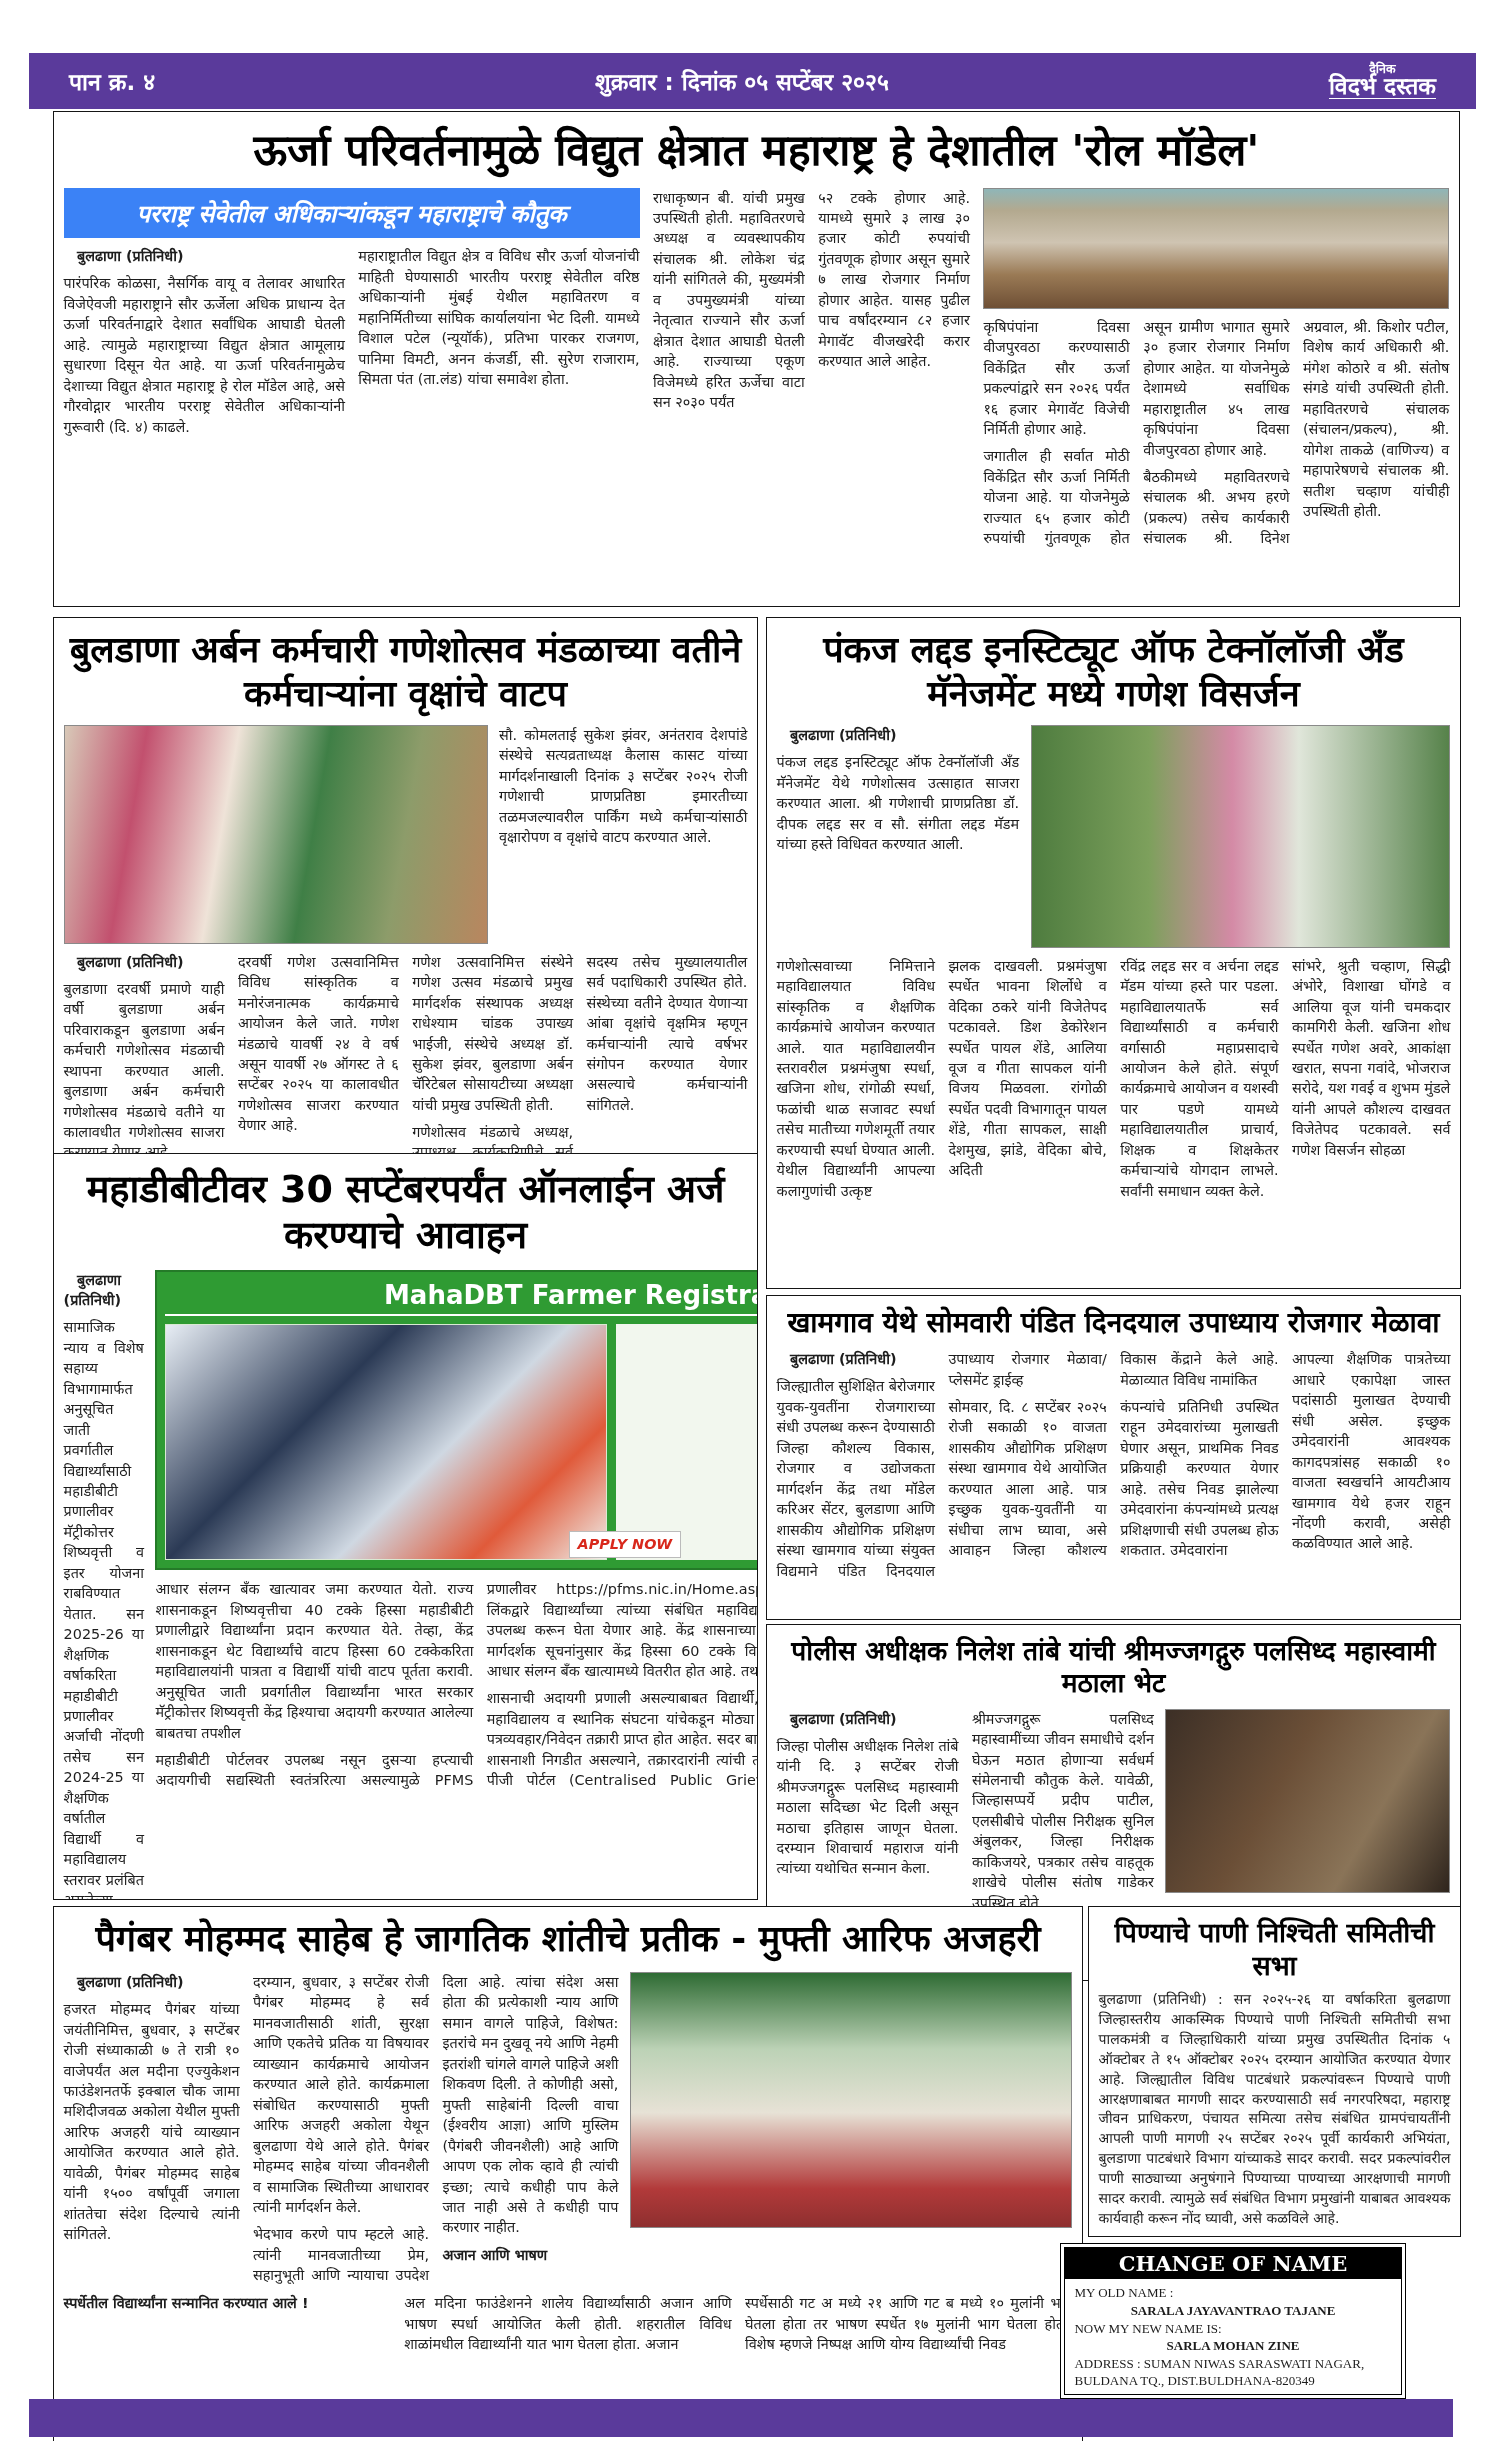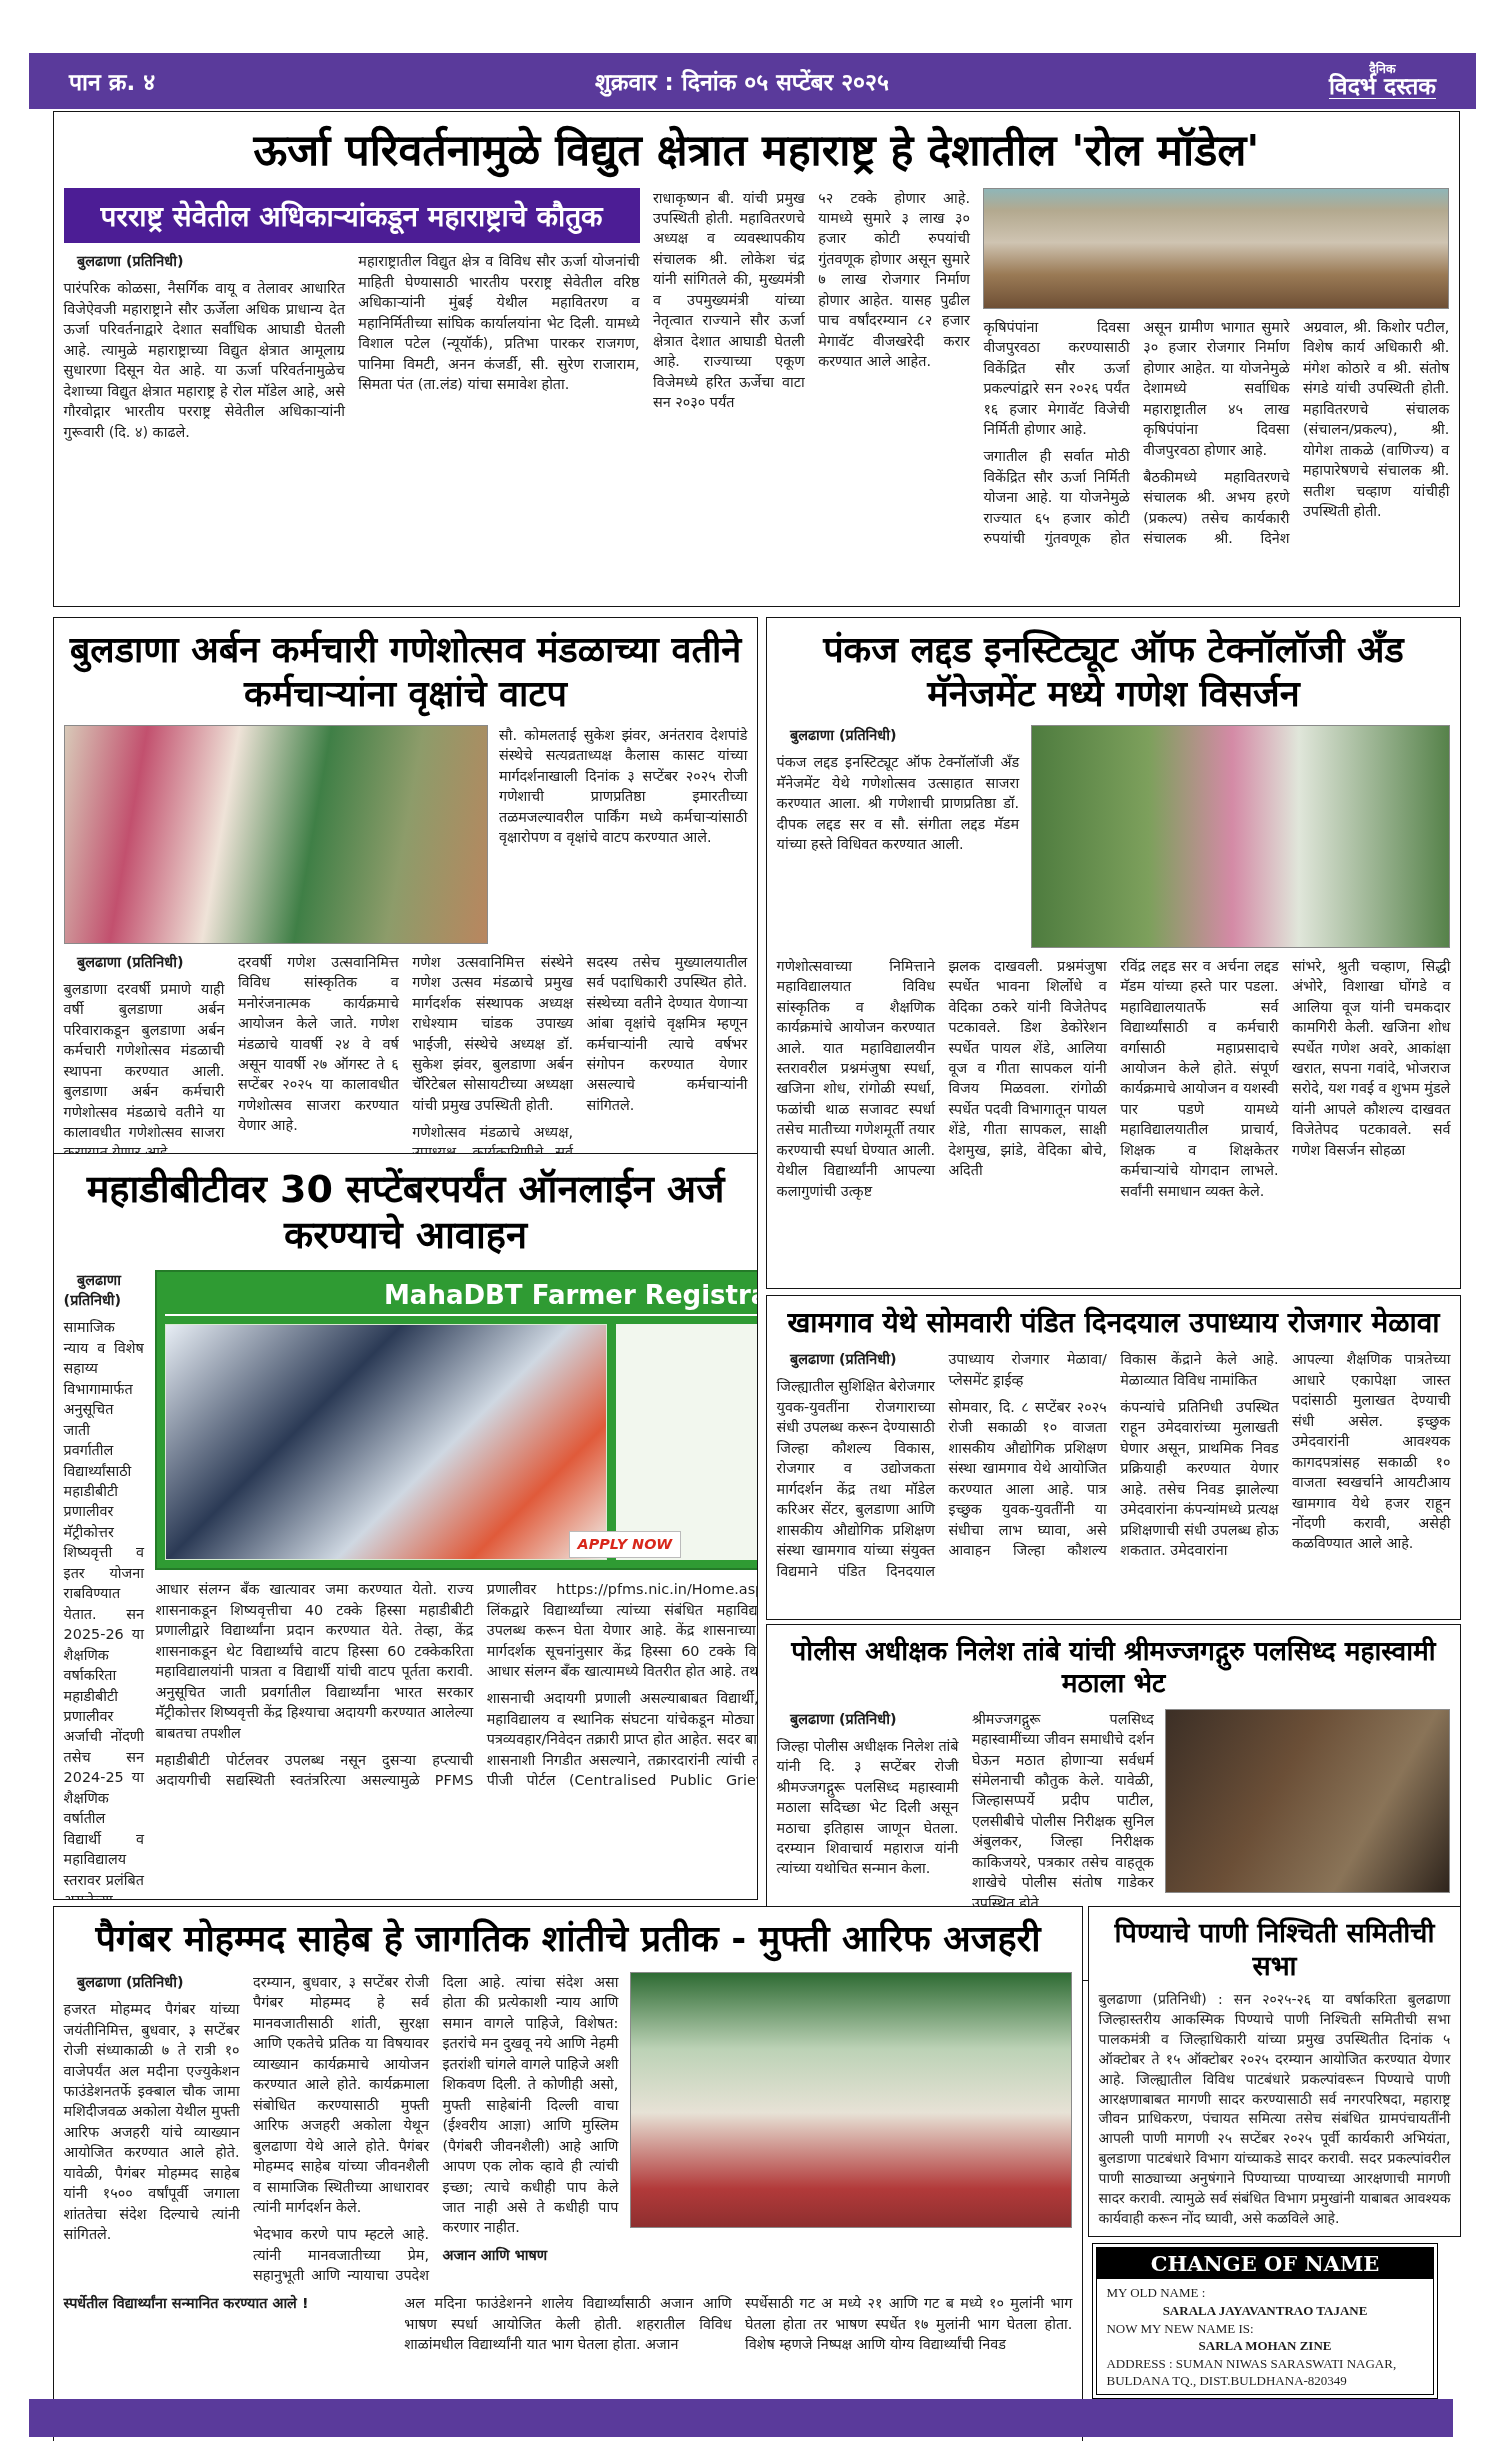--- a/index.html
+++ b/index.html
@@ -20,22 +20,22 @@
   .topbar .dateline{font-size:23px;font-weight:bold;}
   .masthead{display:flex;flex-direction:column;align-items:center;line-height:1;}
   .masthead .m-top{font-size:12.5px;font-weight:bold;}
   .masthead .m-main{font-size:23px;font-weight:bold;border-bottom:1.9px solid #fff;}
   .box{position:absolute;border:1.9px solid #151515;background:#fff;padding:5.8px 9.6px;overflow:hidden;}
   h1,h2,h3{margin:0;text-align:center;font-weight:bold;color:#000;line-height:1.22;}
   .body p{font-size:14.4px;line-height:1.42;text-align:justify;margin:0 0 6.7px;}
   .cols{column-gap:13.4px;}
   .c2{columns:2;} .c3{columns:3;} .c4{columns:4;}
   .byline{font-weight:bold;font-size:16px;text-indent:13.4px;margin:0 0 2.9px;}
-  .banner{background:#4c1d95;color:#fff;font-size:28px;font-weight:bold;text-align:center;
-    padding:8.6px 3.8px;margin:0 0 8.6px;}
+  .banner{background:#3b82f6;color:#fff;font-size:24px;font-weight:bold;text-align:center;
+    padding:8.6px 3.8px;margin:0 0 8.6px;font-style:italic;}
   .photo{border:1px solid #8a8a8a;width:100%;}
   .ph-meeting{background:linear-gradient(180deg,#8fb6b8 0%,#b3a98f 18%,#cfc4b2 45%,#9a7a55 72%,#6e4f35 100%);}
   .ph-trees{background:linear-gradient(100deg,#d8c9b8 0%,#c2506e 18%,#efe3d8 38%,#3f7f46 58%,#8d9c6a 78%,#b9865f 100%);}
   .ph-visarjan{background:linear-gradient(90deg,#4e7c3f,#7da05c 28%,#d48aa6 48%,#e0e6da 64%,#56824a 100%);}
   .ph-mutt{background:linear-gradient(120deg,#3c2f26,#6b4f37 40%,#8a7458 70%,#2e241c 100%);}
   .ph-stage{background:linear-gradient(180deg,#2e6b33 0%,#bcd2b6 30%,#e7e2d6 55%,#b23a3a 85%,#8e2f2f 100%);}
   .ph-fadnavis{background:linear-gradient(135deg,#e8eef5 0%,#2b3a55 35%,#cfd8e2 60%,#e05a3a 80%,#f0f0ec 100%);}
   
   .boxA{left:53px;top:111px;width:1407px;height:496px;}
   .boxA h1{font-size:43px;margin:5.8px 0 11.5px;}
@@ -89,21 +89,21 @@
   .boxG h2{font-size:36px;margin:3.8px 0 11.5px;}
   .g-row{display:flex;gap:11.5px;margin-bottom:7.7px;}
   .g-row .side{width:55%;}
   .g-row .photo{flex:1;height:256px;}
   .g-cap{font-weight:bold;font-size:18px;margin:1.9px 0 5.8px;}
   
   .boxH{left:1088px;top:1906px;width:373px;height:331px;}
   .boxH h3{font-size:27px;margin:3.8px 0 7.7px;}
   .boxH .body p{font-size:14px;}
   
-  .boxI{left:1092px;top:2243px;width:346px;height:156px;border:1.9px solid #000;padding:2.9px;}
+  .boxI{left:1060px;top:2243px;width:346px;height:156px;border:1.9px solid #000;padding:2.9px;}
   .cn-inner{border:1px solid #000;height:100%;padding:0;}
   .cn-title{background:#000;color:#fff;text-align:center;font-family:"DejaVu Serif",serif;
     font-weight:bold;font-size:21px;padding:2.9px 0;}
   .cn-body{font-family:"Liberation Serif",serif;font-size:13px;padding:5.8px 9.6px;line-height:1.35;}
   .cn-body .nm{font-weight:bold;text-align:center;}
   .footerbar{position:absolute;left:29px;top:2399px;width:1424px;height:38px;background:var(--purple);}
 </style>
 </head>
 <body>
 

